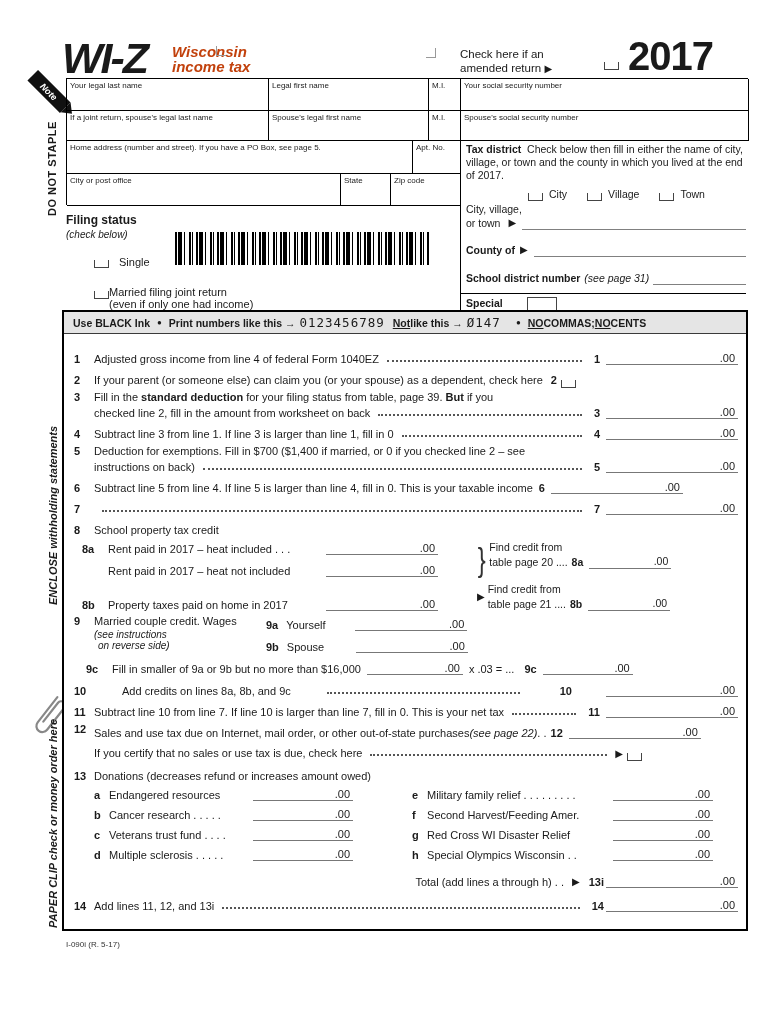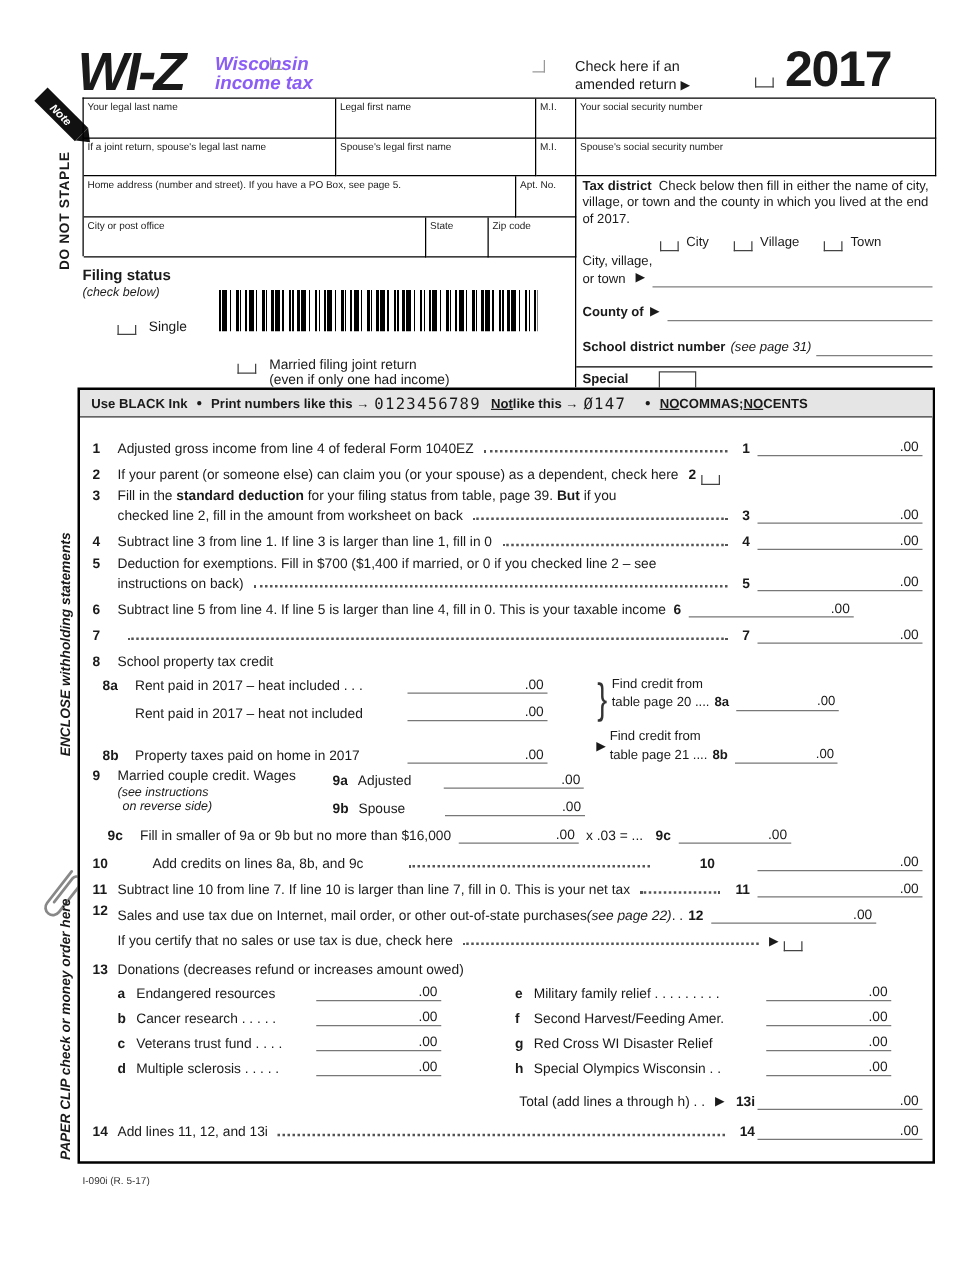--- a/index.html
+++ b/index.html
@@ -1,21 +1,21 @@
 <!DOCTYPE html>
 <html><head>
 <meta charset="utf-8">
 <style>
   * { box-sizing: border-box; margin: 0; padding: 0; }
   html,body { width:770px; height:1024px; background:#fff; }
   body { font-family:"Liberation Sans", sans-serif; color:#1a1a1a; position:relative; }
   .abs { position:absolute; }
   .b { font-weight:bold; }
   .it { font-style:italic; }
-  .gray { color:#8b5cf6; }
+  .gray { color:#c2410c; }
   .vtext { writing-mode:vertical-rl; transform:rotate(180deg); text-align:center; }
 
   
   .note-arrow { left:26px; top:84px; width:46px; height:15px; background:#111; color:#fff;
     transform:rotate(45deg); font-size:9px; font-weight:bold; font-style:italic;
     display:flex; align-items:center; justify-content:center; }
   .note-arrow::after { content:""; position:absolute; right:-9px; top:0;
     border-top:7.5px solid transparent; border-bottom:7.5px solid transparent; border-left:9px solid #111; }
   .donotstaple { left:46px; top:120px; height:98px; width:16px; font-size:11px; font-weight:bold; letter-spacing:.5px; }
   .enclose { left:47px; top:418px; height:195px; width:15px; font-size:11px; font-weight:bold; font-style:italic; }
@@ -175,21 +175,21 @@
   </div>
 </div>
 
 <div class="abs filing">
   <div class="b" style="font-size:12px;">Filing status</div>
   <div class="it" style="font-size:10px; margin-top:2px;">(check below)</div>
   <div style="display:flex; align-items:flex-end; margin:16px 0 0 28px; gap:10px;">
     <span class="cb"></span>
     <span>Single</span>
   </div>
-  <div style="display:flex; align-items:flex-start; margin:18px 0 0 28px; gap:10px;justify-content:center;">
+  <div style="display:flex; align-items:flex-start; margin:18px 0 0 28px; ">
     <span class="cb" style="margin-top:5px;"></span>
     <span>
       <div>Married filing joint return</div>
       <div>(even if only one had income)</div>
     </span>
   </div>
 </div>
 <div class="abs barcode"></div>
 
 <div class="abs mainbox">
@@ -344,21 +344,21 @@
     <div class="wrap2" style="margin-bottom:2px;">
       <span class="ln">9</span>
       <div style="width:172px;">
         <div>Married couple credit. Wages</div>
         <div class="it" style="font-size:10px; margin-top:2px;">(see instructions</div>
         <div class="it" style="font-size:10px; margin-left:4px;">on reverse side)</div>
       </div>
       <div>
         <div class="fl" style="margin-bottom:6px;">
           <span class="b">9a</span>
-          <span style="margin:0 8px; width:55px;">Adjusted</span>
+          <span style="margin:0 8px; width:55px;">Yourself</span>
           <span class="amt mid">
               <span>.00</span>
             </span>
         </div>
         <div class="fl" style="margin-bottom:0;">
           <span class="b">9b</span>
           <span style="margin:0 8px; width:55px;">Spouse</span>
           <span class="amt mid">
               <span>.00</span>
             </span>

